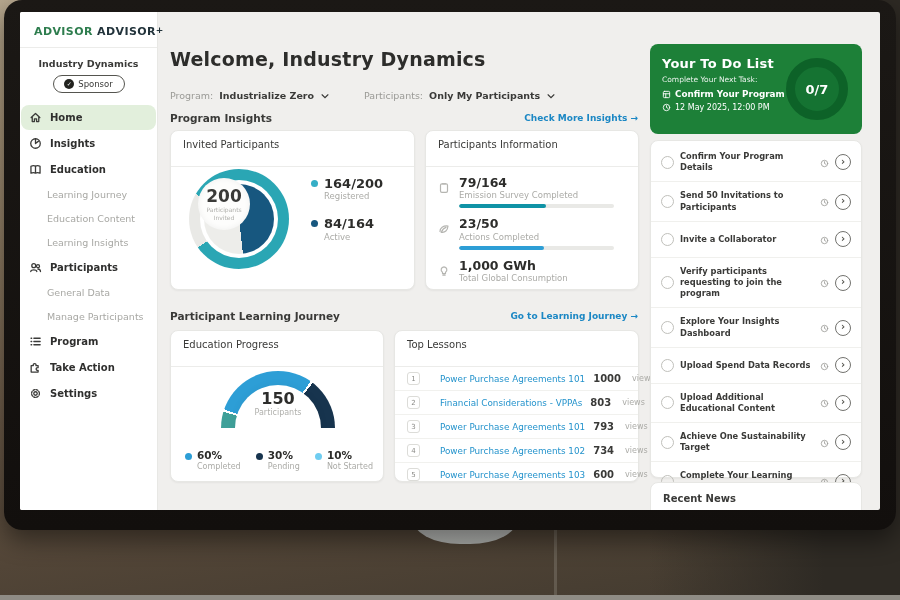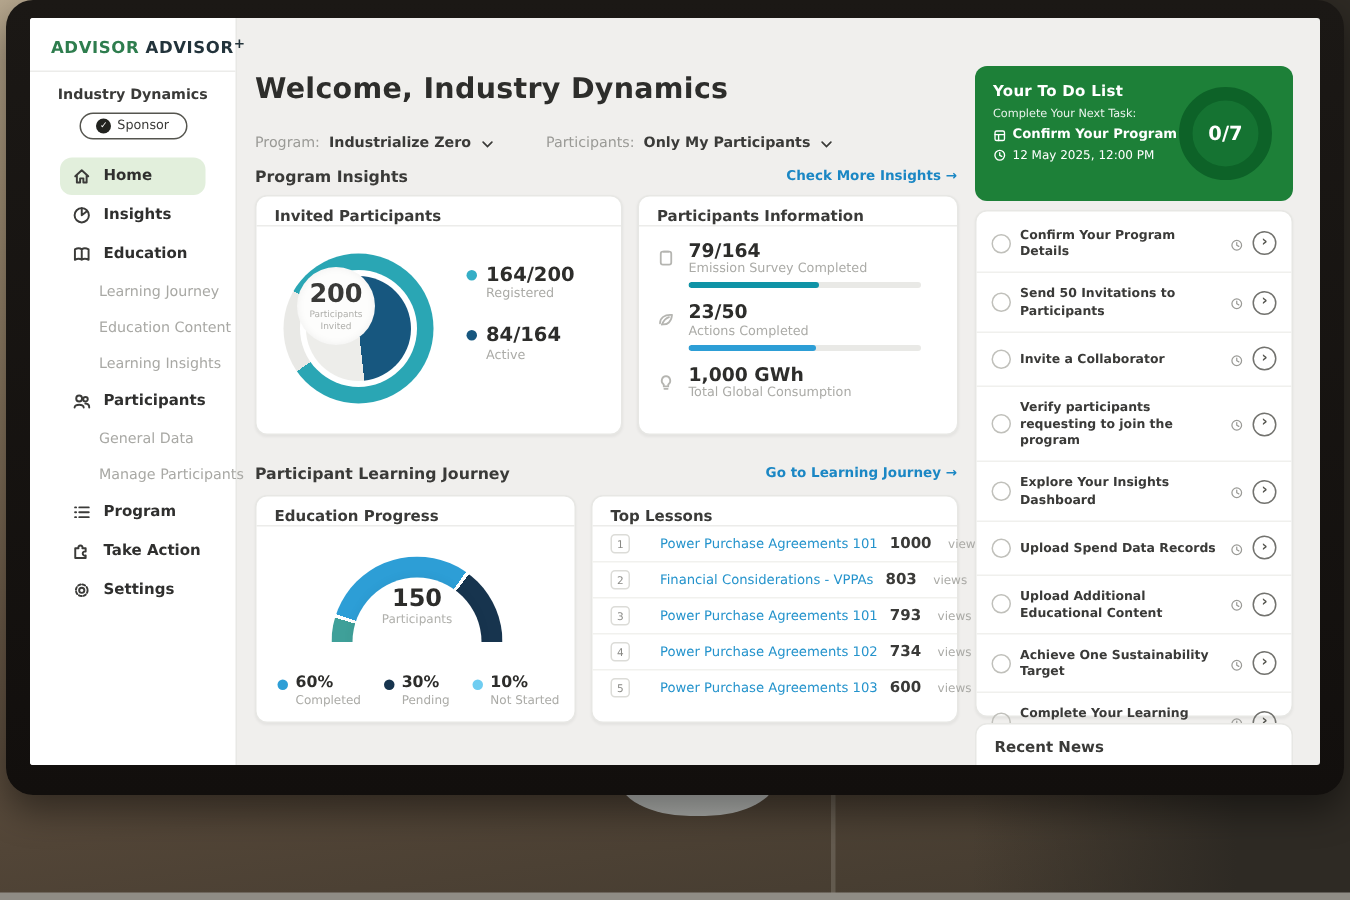--- a/index.html
+++ b/index.html
@@ -22,21 +22,21 @@
   .screen { position:absolute; left:16px; top:12px; width:860px; height:498px; background:#f0efed; overflow:hidden; border-radius:2px; }
 
   
   .sidebar { position:absolute; left:0; top:0; bottom:0; width:138px; background:#ffffff; border-right:1px solid #e8e8e5; }
   .logo { padding:13px 14px 9px; font-size:11px; font-weight:bold; letter-spacing:.4px; border-bottom:1px solid #ececea; white-space:nowrap; }
   .logo .g { color:#2e7d4e; } .logo .d { color:#22333b; } .logo .plus { color:#22333b; font-size:9px; vertical-align:top; }
   .org { text-align:center; font-size:9.5px; font-weight:bold; color:#3a3a38; margin-top:10px; }
   .sponsor { margin:6px auto 10px; width:72px; height:18px; border:1px solid #55554f; border-radius:10px;
     display:flex; align-items:center; justify-content:center; gap:4px; font-size:8.5px; color:#3a3a38; background:#fff; cursor:pointer; }
   .sponsor .sdot { width:10px; height:10px; border-radius:50%; background:#22231f; color:#fff; font-size:6px; line-height:10px; text-align:center; }
-  .nav { list-style:none; padding:2px 20px; }
+  .nav { list-style:none; padding:2px 1px; }
   .nav li { display:flex; align-items:center; gap:8px; padding:6px 8px; border-radius:8px; cursor:pointer;
     font-size:10px; font-weight:bold; color:#2f2f2e; margin-bottom:1px; white-space:nowrap; }
   .nav li.sub { padding-left:26px; font-weight:normal; color:#a8a8a4; font-size:9.5px; }
   .nav li.active { background:#e2efdc; }
   .nav .nicon { width:13px; height:13px; display:inline-flex; }
   .nav .nicon svg { width:13px; height:13px; stroke:#3b3b39; fill:none; stroke-width:1.2; stroke-linecap:round; stroke-linejoin:round; }
 
   
   .welcome { position:absolute; left:150px; top:36px; font-size:19px; font-weight:bold; color:#2d2d2b; letter-spacing:.2px;text-align:center; }
   .selectors { position:absolute; left:150px; top:74px; display:flex; gap:34px; align-items:center; }
@@ -44,21 +44,21 @@
   .sel .lab { font-size:9.5px; color:#9a9a96; }
   .sel .val { font-size:9.5px; font-weight:bold; color:#3a3a38; }
   .chev svg { width:10px; height:10px; stroke:#3a3a38; fill:none; stroke-width:1.4; stroke-linecap:round; }
 
   .secrow { position:absolute; display:flex; justify-content:space-between; align-items:center; width:468px; left:150px; }
   .secrow.one { top:100px; } .secrow.two { top:298px; }
   .sectitle { font-size:10.5px; font-weight:bold; color:#3a3a38; }
   .seclink { font-size:9px; font-weight:bold; color:#1b87c4; cursor:pointer; }
 
   .card { position:absolute; background:#fff; border:1px solid #e7e7e4; border-radius:8px; box-shadow:0 1px 2px rgba(0,0,0,.05); }
-  .card .ctitle { padding:8px 12px 0; font-size:10px; font-weight:bold; color:#3a3a38; border-bottom:1px solid #ececea; }
+  .card .ctitle { padding:8px 12px 16px; font-size:10px; font-weight:normal; color:#3a3a38; border-bottom:1px solid #ececea; }
 
   .card-invited { left:150px; top:118px; width:245px; height:160px; }
   .card-info    { left:405px; top:118px; width:214px; height:160px; }
   .card-edu     { left:150px; top:318px; width:214px; height:152px; }
   .card-lessons { left:374px; top:318px; width:245px; height:152px; }
 
   
   .donut-wrap { position:absolute; left:18px; top:38px; width:100px; height:100px; }
   .ring-outer { position:absolute; inset:0; border-radius:50%;
     background:conic-gradient(from 300deg, #2aa6b4 0 82%, #e9e9e6 82% 100%); }
@@ -104,21 +104,21 @@
   .lesson { display:flex; align-items:center; gap:8px; padding:5px 12px; border-bottom:1px solid #f1f1ee; }
   .lesson:last-child { border-bottom:none; }
   .rank { width:13px; height:13px; border:1px solid #dcdcd8; border-radius:3px; font-size:7px; color:#8a8a86;
     display:flex; align-items:center; justify-content:center; flex:0 0 auto; }
   .ltitle { font-size:8.8px; font-weight:normal; color:#2493cc; flex:1; cursor:pointer; white-space:nowrap;margin-left:12px; }
   .lviews { font-size:10px; font-weight:bold; color:#3a3a38; }
   .lword { font-size:8px; color:#ababa7; margin-left:3px; font-weight:normal; }
 
   
   .todo-head { position:absolute; left:630px; top:32px; width:212px; height:90px; background:#1d8038; border-radius:8px; padding:12px 12px; color:#fff; }
-  .todo-head .t { font-size:10px; font-weight:bold; letter-spacing:.2px; }
+  .todo-head .t { font-size:13px; font-weight:bold; letter-spacing:.2px; }
   .todo-head .s { font-size:7.5px; margin-top:4px; opacity:.9; }
   .todo-head .task { display:flex; align-items:center; gap:4px; font-size:8.8px; font-weight:bold; margin-top:5px; }
   .todo-head .when { display:flex; align-items:center; gap:4px; font-size:8px; margin-top:4px; }
   .todo-head svg { width:9px; height:9px; stroke:#fff; fill:none; stroke-width:1.2; stroke-linecap:round; }
   .todo-ring { position:absolute; right:14px; top:14px; width:62px; height:62px; border-radius:50%; border:9px solid #0d6228;
     display:flex; align-items:center; justify-content:center; font-size:13px; font-weight:bold; color:#fff; background:#157332; }
 
   .task-card { position:absolute; left:630px; top:128px; width:212px; height:338px; background:#fff;
     border:1px solid #e7e7e4; border-radius:8px; box-shadow:0 1px 2px rgba(0,0,0,.05); padding:2px 0; }
   .trow { display:flex; align-items:center; gap:6px; padding:8px 10px; border-bottom:1px solid #f0f0ed; cursor:pointer; }

